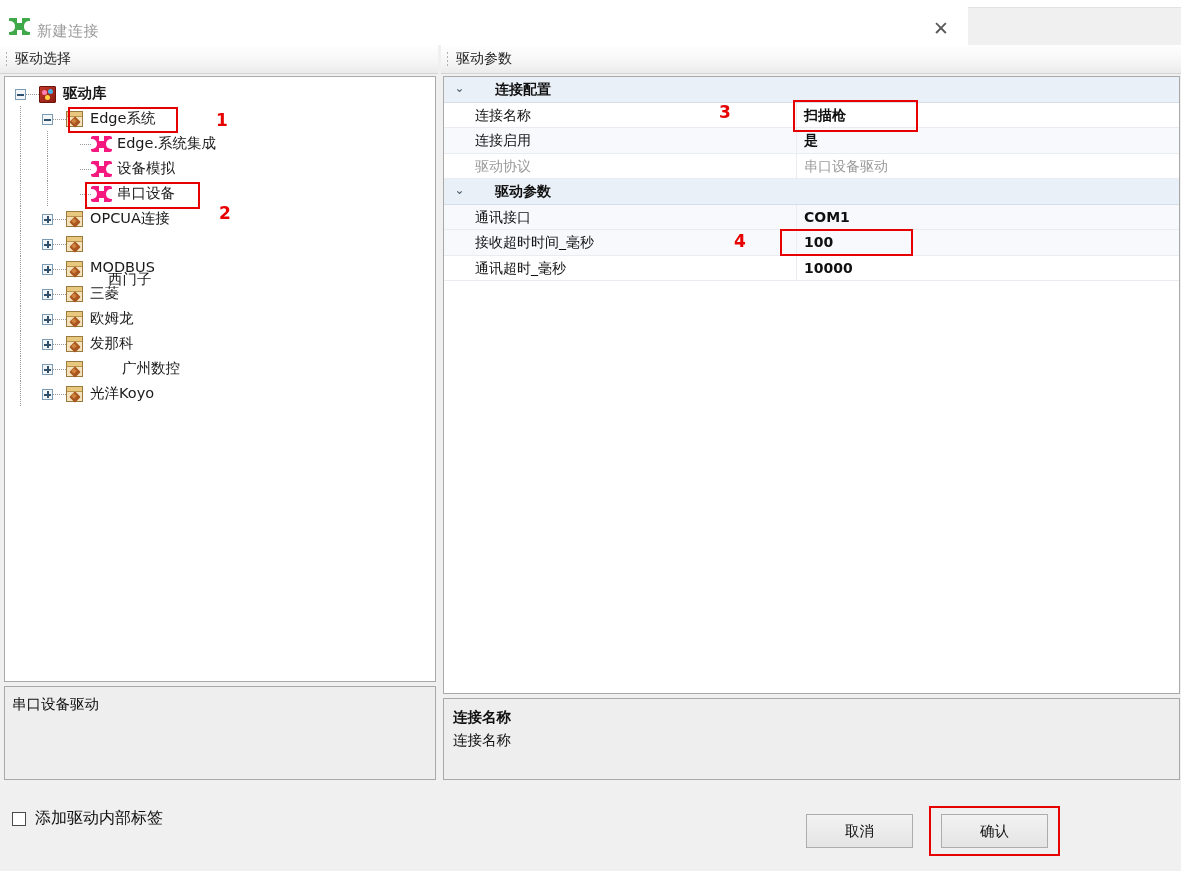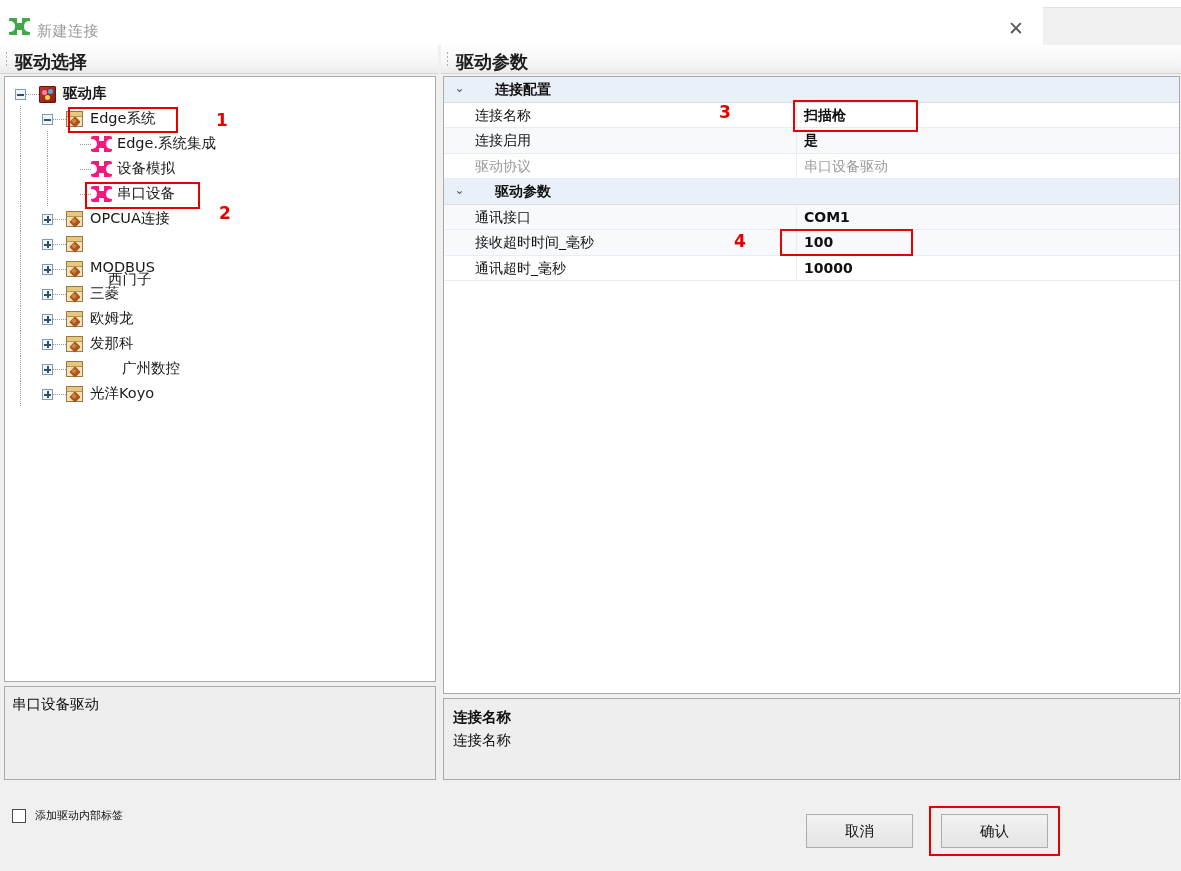--- a/index.html
+++ b/index.html
@@ -6,34 +6,34 @@
   body{
     width:1181px;height:871px;
     background:#f0f0f0;
     font-family:"DejaVu Sans","Liberation Sans",sans-serif;
     font-size:14px;color:#000;
     overflow:hidden;position:relative;
   }
   .topstrip{position:absolute;left:0;top:0;width:1181px;height:7px;background:#ffffff;border-bottom:1px solid #e2e2e2;}
 
   
-  .titlebar{position:absolute;left:0;top:7px;width:1043px;height:38px;background:#ffffff;}
+  .titlebar{position:absolute;left:0;top:7px;width:968px;height:38px;background:#ffffff;}
   .title-icon{position:absolute;left:9px;top:11px;width:21px;height:17px;background:#3fa94a;border-radius:1px;}
   .title-icon .notch-l{position:absolute;left:0px;top:3px;width:6px;height:11px;background:#ffffff;border-radius:0 5px 5px 0;}
   .title-icon .notch-r{position:absolute;right:0px;top:3px;width:6px;height:11px;background:#ffffff;border-radius:5px 0 0 5px;}
   .title-icon .bar{position:absolute;left:8px;top:0px;width:5px;height:17px;background:#ffffff;}
   .title-icon .core{position:absolute;left:6px;top:5px;width:9px;height:7px;background:#3fa94a;}
   .title-text{position:absolute;left:37px;top:15px;font-size:15px;color:#9b9b9b;letter-spacing:.5px;}
   .close-btn{position:absolute;right:8px;top:8px;width:38px;height:26px;display:flex;align-items:center;justify-content:center;color:#5a5a5a;font-size:19px;font-family:"DejaVu Sans",sans-serif;cursor:default;}
 
   
   .panel-head{position:absolute;height:28px;background:linear-gradient(to bottom,#fefefe 0%,#f6f6f6 60%,#ebebeb 100%);border-bottom:1px solid #d4d4d4;}
   .panel-head .grip{position:absolute;left:5px;top:6px;width:3px;height:16px;
      background-image:radial-gradient(#b0b0b0 40%,transparent 41%);background-size:3px 4px;}
-  .panel-head .lbl{position:absolute;left:15px;top:5px;font-size:18px;font-weight:bold;color:#1d1d1d;}
+  .panel-head .lbl{position:absolute;left:15px;top:5px;font-size:14px;font-weight:normal;color:#1d1d1d;}
 
   .head-left{left:0px;top:45px;width:438px;}
   .head-right{left:441px;top:45px;width:740px;}
 
   
   .tree-box{position:absolute;left:4px;top:76px;width:430px;height:604px;background:#ffffff;border:1px solid #a9a9a9;overflow:hidden;}
   .tree{position:absolute;left:0;top:4px;width:430px;}
   .trow{position:relative;height:25px;}
   .trow .txt{position:absolute;top:3px;font-size:14.5px;color:#1a1a1a;white-space:nowrap;}
 
@@ -63,21 +63,21 @@
   .ico-dev .nl{position:absolute;left:0;top:3px;width:6px;height:10px;background:#ffffff;border-radius:0 6px 6px 0;}
   .ico-dev .nr{position:absolute;right:0;top:3px;width:6px;height:10px;background:#ffffff;border-radius:6px 0 0 6px;}
   .ico-dev .bb{position:absolute;left:8px;top:0;width:5px;height:16px;background:#ffffff;}
   .ico-dev .cc{position:absolute;left:6px;top:4.5px;width:9px;height:7px;background:#f5197f;}
 
   .desc-box{position:absolute;left:4px;top:686px;width:430px;height:92px;background:#eeeeee;border:1px solid #a9a9a9;}
   .desc-box .t{position:absolute;left:7px;top:8px;font-size:14.5px;color:#101010;}
 
   .chk-wrap{position:absolute;left:12px;top:808px;display:flex;align-items:center;}
   .chkbox{width:14px;height:14px;border:1px solid #4a4a4a;background:#ffffff;box-sizing:border-box;}
-  .chk-lbl{margin-left:9px;font-size:11px;color:#101010;}
+  .chk-lbl{margin-left:9px;font-size:16px;color:#101010;}
 
   
   .grid-box{position:absolute;left:443px;top:76px;width:735px;height:616px;background:#ffffff;border:1px solid #a9a9a9;overflow:hidden;}
   .grow{position:relative;height:24.5px;border-bottom:1px solid #e9edf2;}
   .grow.group{background:#eaf0f7;border-bottom:1px solid #d6dfea;}
   .grow.alt{background:#f7f9fc;}
   .grow .chev{position:absolute;left:9px;top:5px;width:13px;height:13px;color:#4a5a6a;font-size:12px;line-height:13px;text-align:center;}
   .grow .name{position:absolute;left:31px;top:4px;font-size:14px;color:#111;}
   .grow.group .name{font-weight:bold;margin-left:20px;}
   .grow .name.dim{color:#9a9a9a;}

